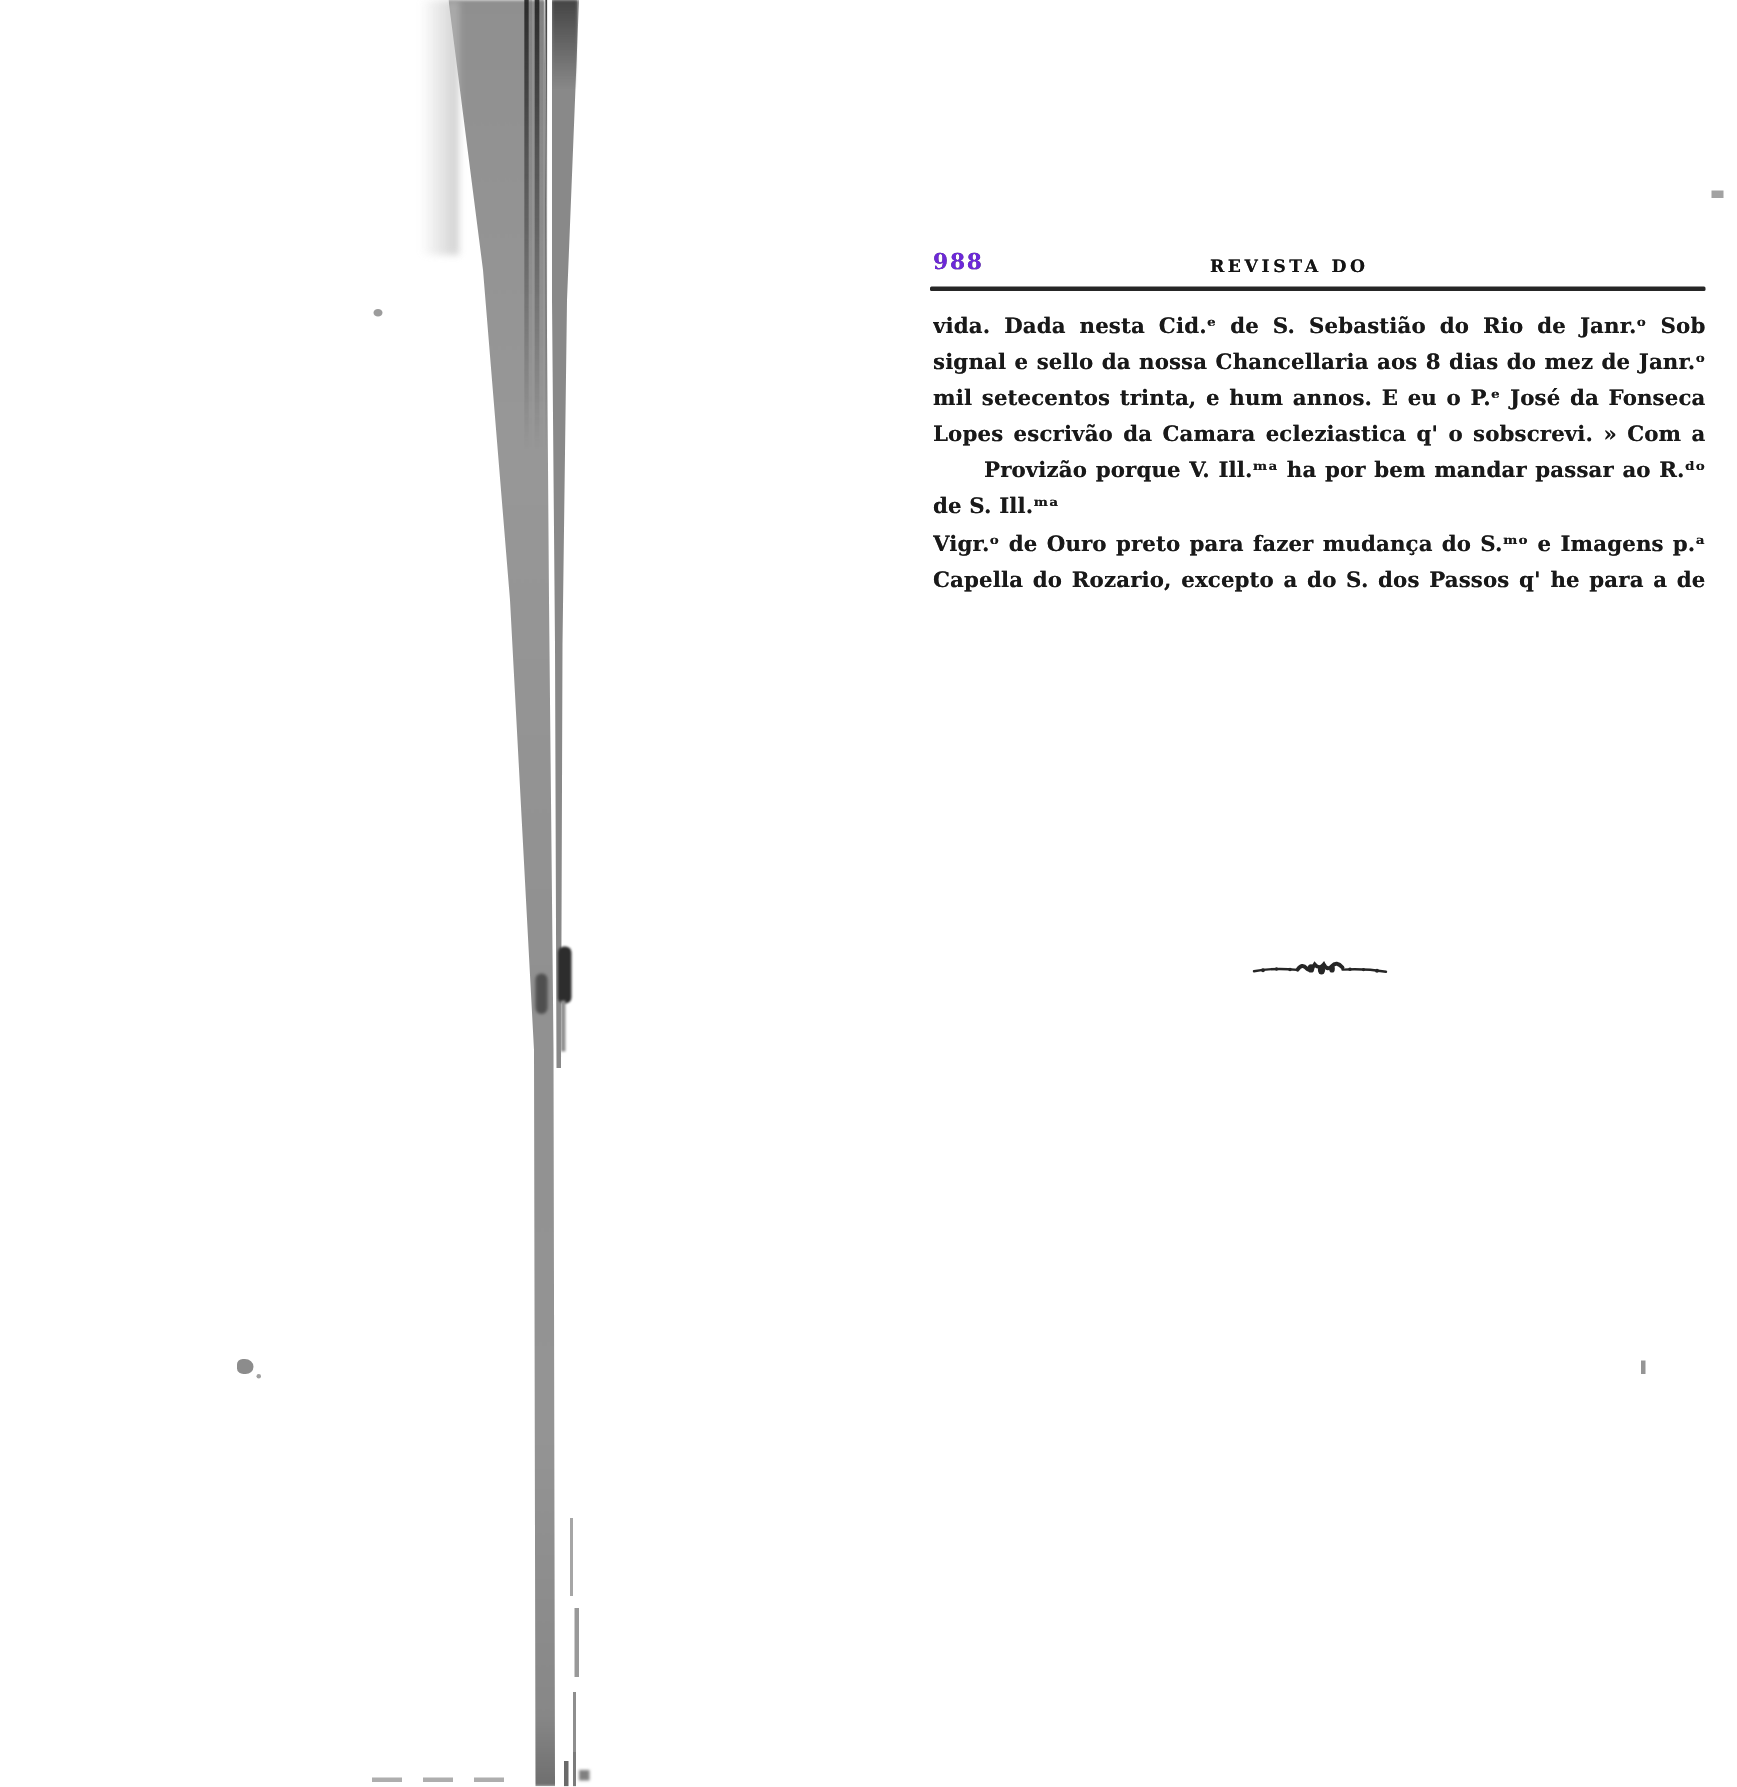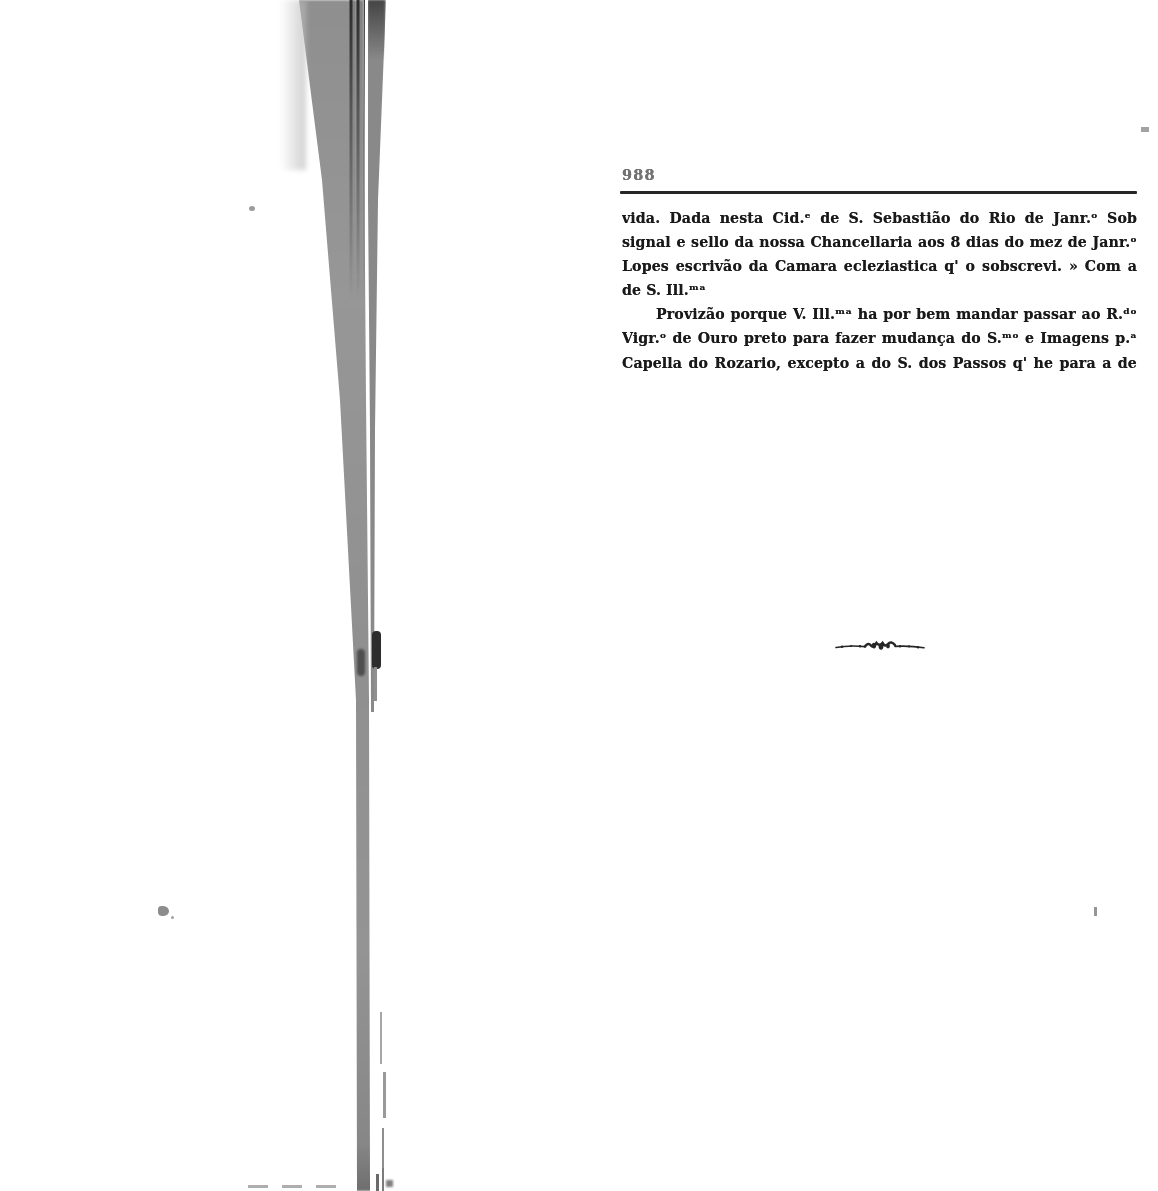--- a/index.html
+++ b/index.html
@@ -3,21 +3,21 @@
 <meta charset="utf-8">
 <style>
   html,body{margin:0;padding:0;background:#ffffff;}
   .page{
     position:relative;width:1158px;height:1191px;background:#ffffff;overflow:hidden;
     font-family:"DejaVu Serif","DejaVu Sans",serif;
   }
   
   .hdr-number{
     position:absolute;left:622px;top:166px;
-    font-size:14.5px;font-weight:700;letter-spacing:1.2px;color:#737373;
+    font-size:14.5px;font-weight:700;letter-spacing:1.2px;color:#6d28d9;
     text-shadow:0 0 .3px rgba(10,10,10,.7);
   }
   .hdr-title{
     position:absolute;left:602px;top:170px;width:515px;text-align:center;
     font-size:11.5px;font-weight:700;letter-spacing:2.4px;color:#141414;
     text-shadow:0 0 .3px rgba(10,10,10,.75);
   }
   .hdr-rule{
     position:absolute;left:620px;top:191px;width:517px;height:2.6px;
     background:#262626;border-radius:1px;filter:blur(.35px);
@@ -108,28 +108,30 @@
   <div class="art tick-2"></div>
   <div class="art tick-3"></div>
   <div class="art bottom-hline"></div>
   <div class="art speck-a"></div>
   <div class="art speck-b"></div>
   <div class="art speck-b2"></div>
   <div class="art speck-c"></div>
   <div class="art speck-d"></div>
 
   <div class="hdr-number">988</div>
+  <div class="hdr-title">REVISTA DO</div>
   <div class="hdr-rule"></div>
 
   <div class="body-text">
     <div class="line">vida. Dada nesta Cid.ᵉ de S. Sebastião do Rio de Janr.ᵒ Sob nosso</div>
     <div class="line">signal e sello da nossa Chancellaria aos 8 dias do mez de Janr.ᵒ de</div>
+    <div class="line">mil setecentos trinta, e hum annos. E eu o P.ᵉ José da Fonseca</div>
     <div class="line">Lopes escrivão da Camara ecleziastica q' o sobscrevi. » Com a rubrica</div>
+    <div class="line indent">Provizão porque V. Ill.ᵐᵃ ha por bem mandar passar ao R.ᵈᵒ</div>
     <div class="line last">de S. Ill.ᵐᵃ</div>
-    <div class="line indent">Provizão porque V. Ill.ᵐᵃ ha por bem mandar passar ao R.ᵈᵒ</div>
     <div class="line">Vigr.ᵒ de Ouro preto para fazer mudança do S.ᵐᵒ e Imagens p.ᵃ a</div>
     <div class="line">Capella do Rozario, excepto a do S. dos Passos q' he para a de S.</div>
   </div>
 
   <div class="divider-wrap">
     <svg width="92" height="16" viewBox="0 0 92 16">
       <g stroke="#262626" fill="none" stroke-linecap="round">
         <path d="M2 9.5 C 11 7.8, 21 7.6, 31 8.6" stroke-width="1.6"></path>
         <path d="M61 8.4 C 71 7.8, 81 8.4, 90 9.8" stroke-width="1.6"></path>
         <path d="M31 8.5 q3 -4.5 6 -1 q2.5 2.5 5.5 -2.5 q3 3.5 6 0 q2.5 4.5 5.5 1 q3 -3.5 7 1" stroke-width="2.6"></path>

